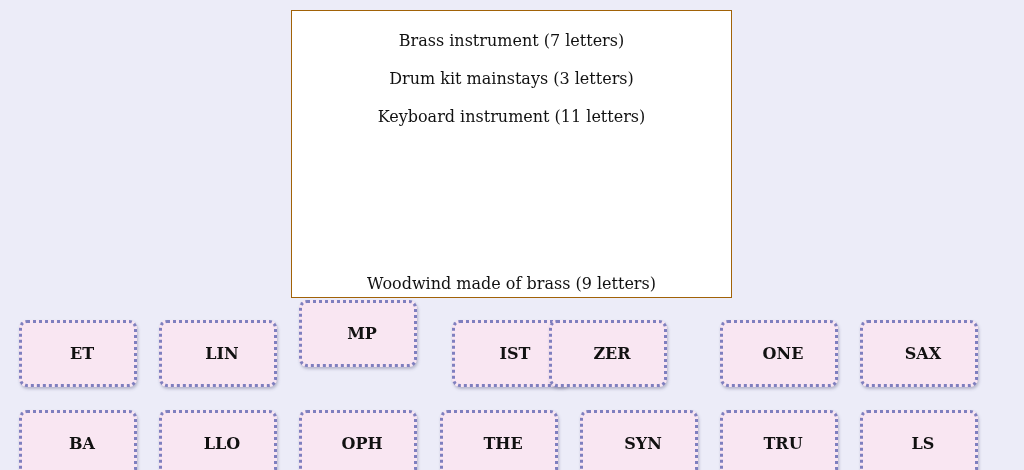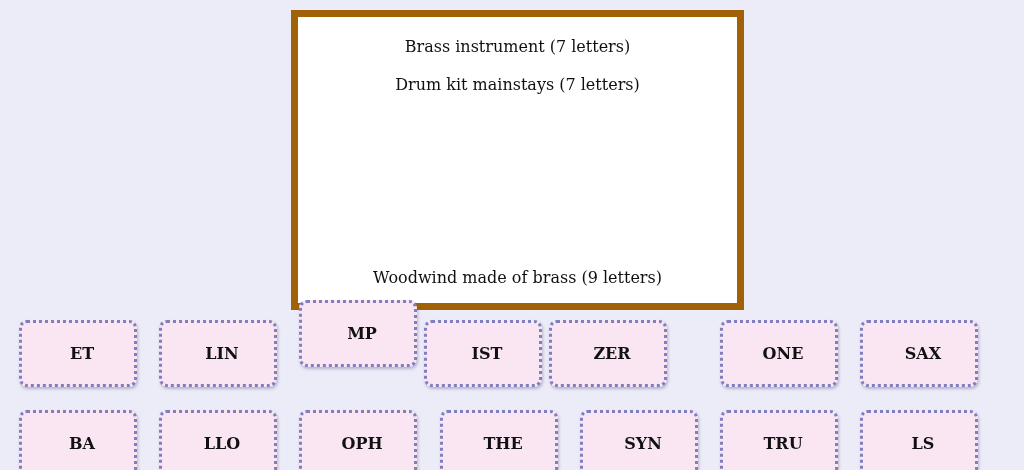--- a/index.html
+++ b/index.html
@@ -14,21 +14,21 @@
       font-family: "DejaVu Serif", serif;
       position: relative;
     }
     .clue-box {
       position: absolute;
       left: 291px;
       top: 10px;
       width: 439px;
       height: 286px;
       background: #ffffff;
-      border: 7px solid #a16207;
+      border: 1px solid #a16207;
       box-sizing: content-box;
     }
     .clue {
       position: absolute;
       left: 0;
       width: 100%;
       text-align: center;
       font-size: 16px;
       color: #111;
       line-height: 20px;
@@ -51,28 +51,29 @@
       color: #111;
       cursor: pointer;
       padding-left: 8px;
     }
   </style>
 </head>
 <body>
 
 <div class="clue-box">
   <div class="clue" style="top:20px">Brass instrument (7 letters)</div>
-  <div class="clue" style="top:58px">Drum kit mainstays (7 letters)</div>
-  <div class="clue" style="top:251px">Woodwind made of brass (9 letters)</div>
+  <div class="clue" style="top:58px">Drum kit mainstays (3 letters)</div>
+  <div class="clue" style="top:96px">Keyboard instrument (11 letters)</div>
+  <div class="clue" style="top:263px">Woodwind made of brass (9 letters)</div>
 </div>
 
 <div class="tile" style="left:19px;top:320px">ET</div>
 <div class="tile" style="left:159px;top:320px">LIN</div>
 <div class="tile" style="left:299px;top:300px">MP</div>
-<div class="tile" style="left:424px;top:320px">IST</div>
+<div class="tile" style="left:452px;top:320px">IST</div>
 <div class="tile" style="left:549px;top:320px">ZER</div>
 <div class="tile" style="left:720px;top:320px">ONE</div>
 <div class="tile" style="left:860px;top:320px">SAX</div>
 
 <div class="tile" style="left:19px;top:410px">BA</div>
 <div class="tile" style="left:159px;top:410px">LLO</div>
 <div class="tile" style="left:299px;top:410px">OPH</div>
 <div class="tile" style="left:440px;top:410px">THE</div>
 <div class="tile" style="left:580px;top:410px">SYN</div>
 <div class="tile" style="left:720px;top:410px">TRU</div>

